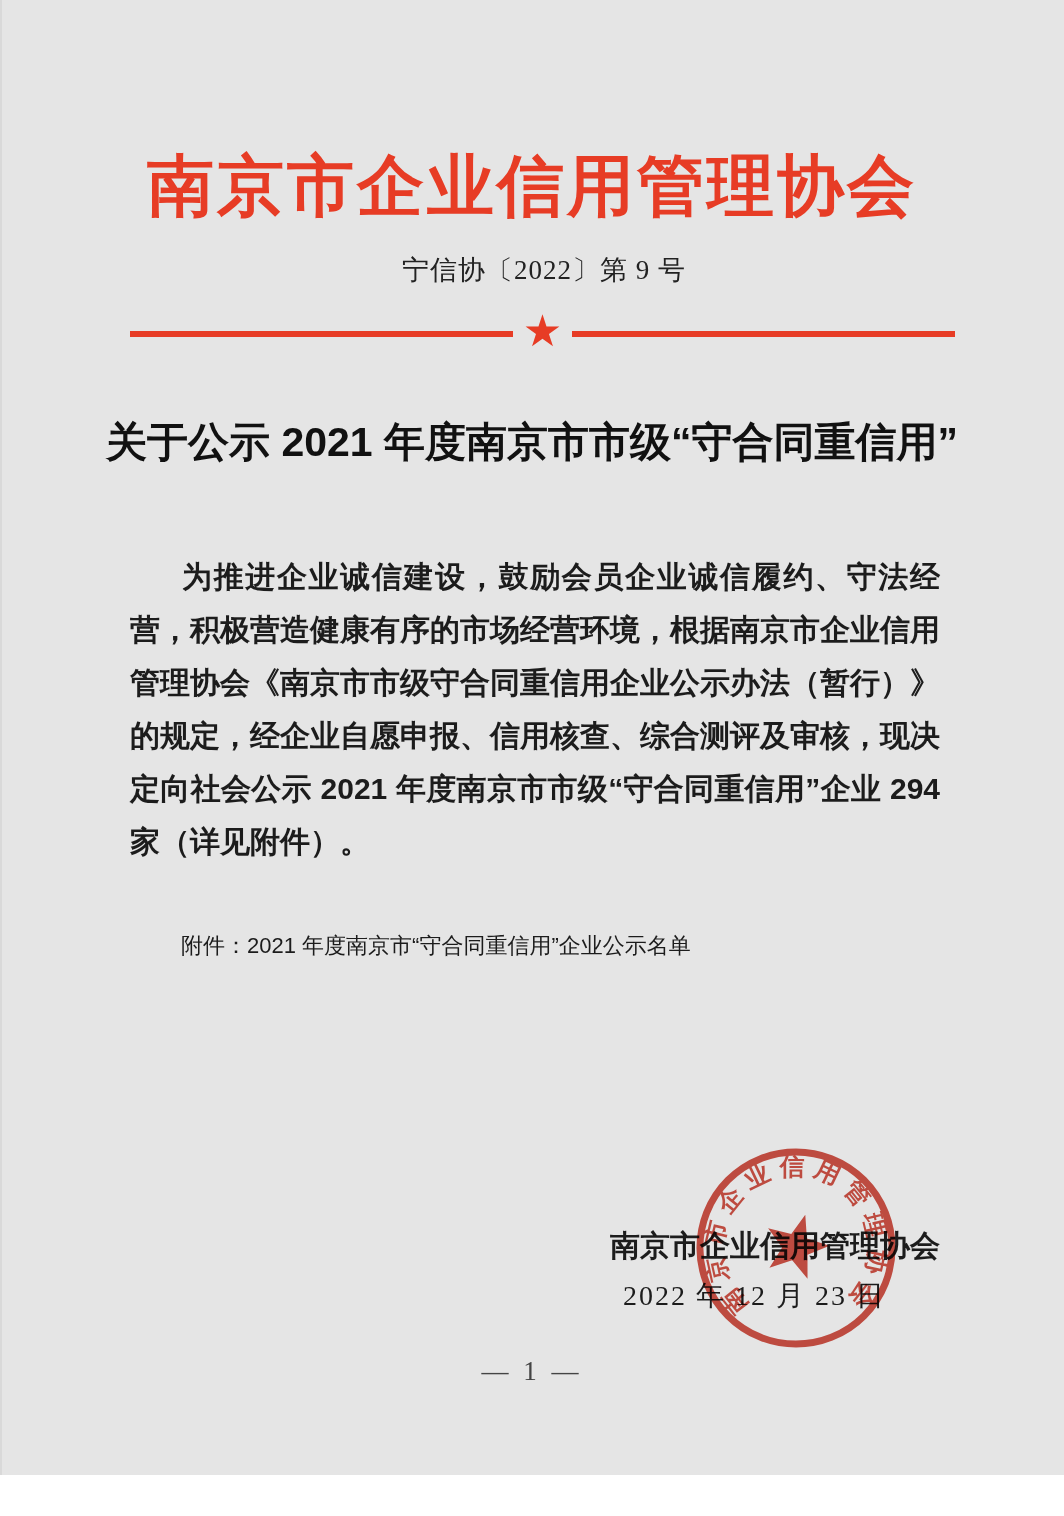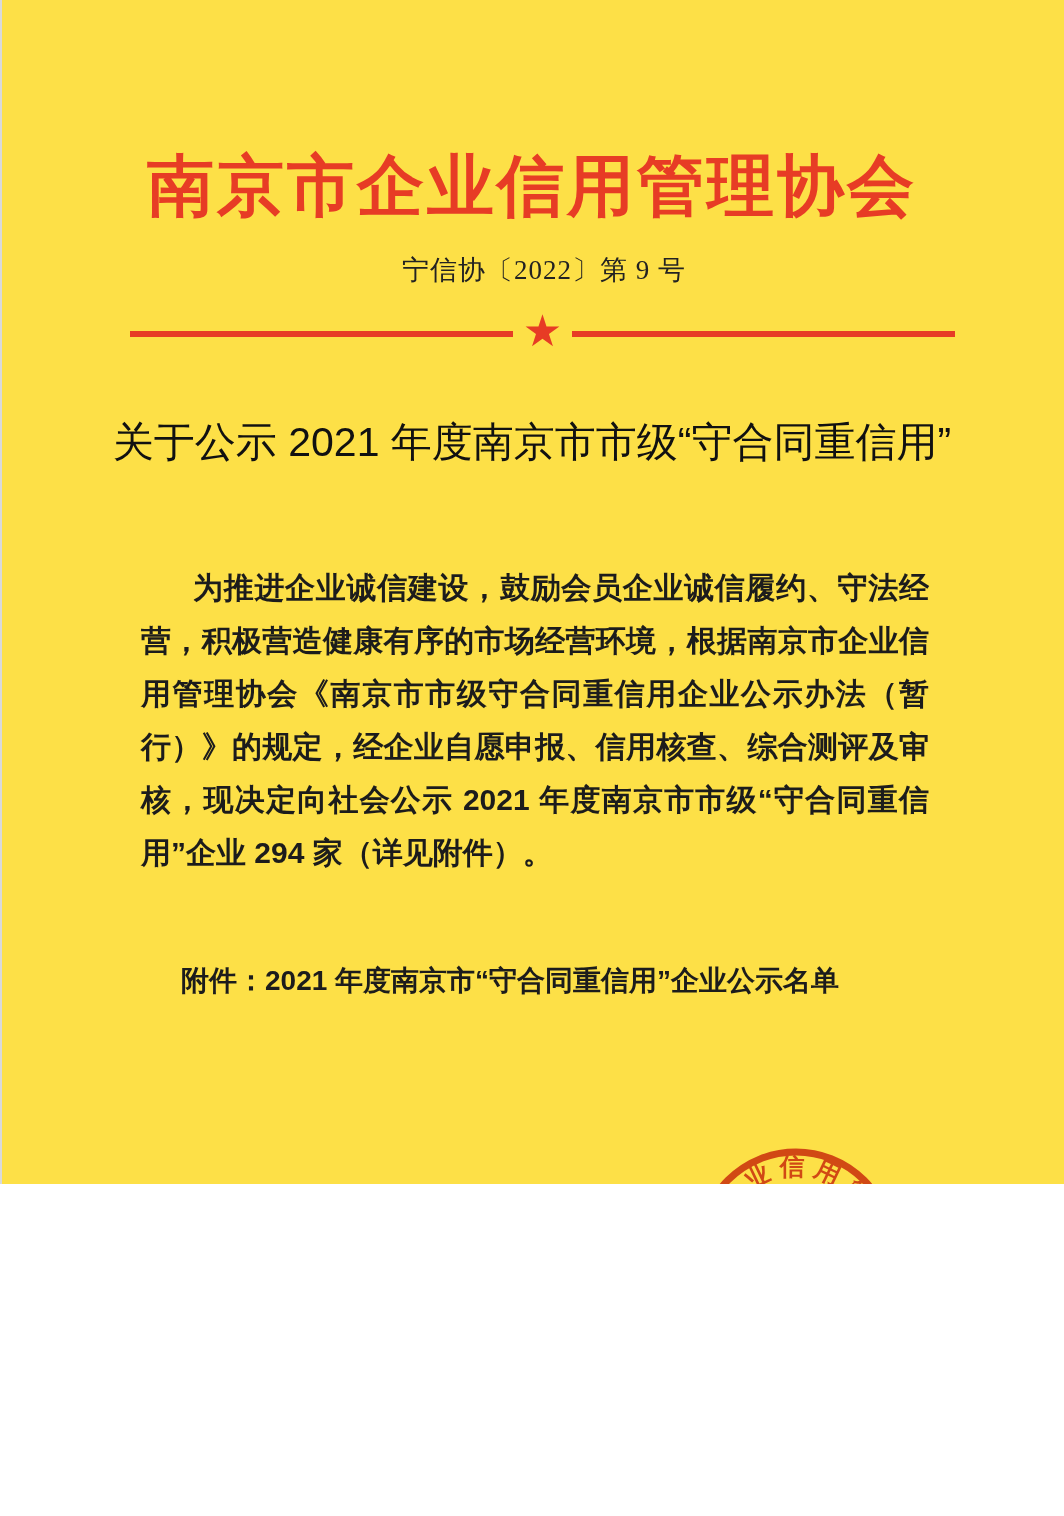--- a/index.html
+++ b/index.html
@@ -1,19 +1,19 @@
 <!DOCTYPE html>
 <html><head>
 <meta charset="utf-8">
 <style>
   html,body{margin:0;padding:0;background:#ffffff;}
   .page{
     position:relative;
-    width:1064px;height:1184px;
-    background:#fde047;
+    width:1064px;height:1475px;
+    background:#e5e5e5;
     overflow:hidden;
     font-family:"Liberation Sans", sans-serif;
   }
   .edge-left{
     position:absolute;left:0;top:0;width:2px;height:100%;
     background:#d9d9d9;
   }
   .org-header{
     position:absolute;top:141px;left:0;width:100%;
     text-align:center;
@@ -36,38 +36,38 @@
   .red-rule .bar{
     flex:1;height:6px;background:#e73c25;
   }
   .red-rule .star{
     color:#e73c25;font-size:44px;line-height:1;
     margin:0 10px 6px 10px;
   }
   .main-title{
     position:absolute;top:399px;left:0;width:100%;
     text-align:center;
-    font-size:41px;font-weight:400;color:#111111;
+    font-size:41px;font-weight:700;color:#111111;
     line-height:86px;
     white-space:nowrap;
   }
   .content{
     position:absolute;top:549px;left:129px;width:812px;
     color:#1c1c1c;
   }
   .content p{
-    margin:12px;
+    margin:1px;
     font-size:30px;font-weight:600;
     line-height:53px;
     text-align:justify;
     text-indent:52px;
   }
   .content .attachment{
-    margin-top:80px;
-    font-size:28px;font-weight:700;
+    margin-top:56px;
+    font-size:22px;font-weight:400;
     line-height:44px;
     text-indent:52px;
   }
   .sig-org{
     position:absolute;top:1226px;right:124px;
     font-size:30px;font-weight:600;color:#1c1c1c;
     white-space:nowrap;
   }
   .sig-date{
     position:absolute;top:1277px;right:178px;

